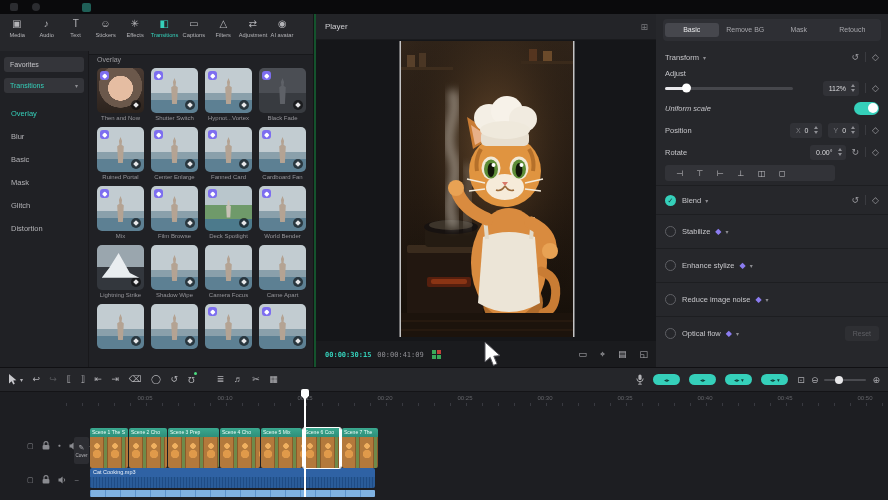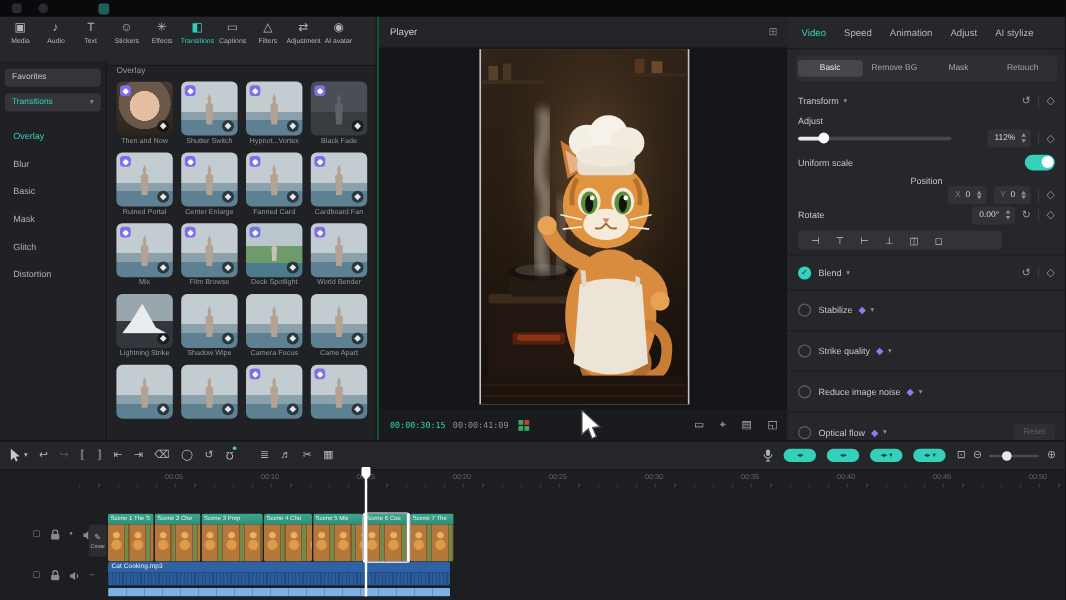--- a/index.html
+++ b/index.html
@@ -47,21 +47,21 @@
   .bbr{position:absolute;bottom:3px;right:3px;width:10px;height:10px;border-radius:50%;background:rgba(10,10,12,.62);}
   .bbr::after{content:"";position:absolute;left:3px;top:3px;width:4px;height:4px;background:#e8e8ea;transform:rotate(45deg);}
   
   #player-panel{position:absolute;top:14px;left:314px;width:341px;height:354px;background:#1a1b1e;border-left:2px solid #14532d;border-right:1px solid #0e0e10;}
   .player-header{height:25px;display:flex;align-items:center;justify-content:space-between;padding:0 9px;font-size:8px;color:#cfcfd3;background:#232428;}
   .ph-icon{font-size:9px;color:#77787c;}
   .stage{position:absolute;top:26px;left:0;right:0;bottom:27px;background:#151619;display:flex;justify-content:center;}
   .video{position:relative;width:172px;height:296px;margin-top:1px;box-shadow:-1.5px 0 0 rgba(255,255,255,.75),1.5px 0 0 rgba(255,255,255,.75);background:#201710;}
   .player-bottom{position:absolute;left:0;right:0;bottom:0;height:27px;display:flex;align-items:center;padding:0 9px;background:#1a1b1e;}
   .tc{font-family:"DejaVu Sans Mono",monospace;font-size:7px;}
-  .tc-cur{color:#35d0ba;}
+  .tc-cur{color:#35d0ba;font-weight:bold;}
   .tc-tot{color:#8f8f94;margin-left:6px;}
   .mini-grid{display:grid;grid-template-columns:4px 4px;grid-template-rows:4px 4px;gap:1px;margin-left:8px;}
   .mini-grid i{display:block;background:#3aa85a;}
   .mini-grid i.red{background:#c04038;}
   .p-icons{margin-left:auto;display:flex;gap:13px;font-size:9px;color:#b2b2b6;}
   
   #inspector{position:absolute;top:14px;right:0;width:232px;height:354px;background:#26272b;overflow:hidden;}
   .tabs{height:26px;display:flex;align-items:center;padding:0 12px;gap:15px;font-size:8px;color:#b6b6ba;border-bottom:1px solid #1a1b1e;}
   .tab.active{color:#35d0ba;}
   .subtabs{margin:5px 7px 2px;height:18px;background:#2e2f34;border-radius:4px;display:flex;align-items:center;padding:2px;}
@@ -450,27 +450,20 @@
       <span class="p-icons">
         <span>▭</span>
         <span>⌖</span>
         <span>▤</span>
         <span>◱</span>
       </span>
     </div>
   </div>
 
   <div id="inspector">
-    <div class="tabs">
-      <span class="tab active">Video</span>
-      <span class="tab">Speed</span>
-      <span class="tab">Animation</span>
-      <span class="tab">Adjust</span>
-      <span class="tab">AI stylize</span>
-    </div>
     <div class="subtabs">
       <span class="subtab active">Basic</span>
       <span class="subtab">Remove BG</span>
       <span class="subtab">Mask</span>
       <span class="subtab">Retouch</span>
     </div>
     <div class="ins-body">
 
       <div class="irow">
         <span>Transform</span>
@@ -496,28 +489,28 @@
             <span class="steps">
                 <i class="tri-u"></i>
                 <i class="tri-d"></i>
               </span>
           </span>
           <span class="ksep"></span>
           <span>◇</span>
         </span>
       </div>
 
-      <div class="irow" style="height:22px;">
+      <div class="irow" style="height:22px;font-style:italic;">
         <span>Uniform scale</span>
         <span class="ir-right">
             <span class="toggle"></span>
           </span>
       </div>
 
-      <div class="irow" style="height:22px;flex-direction:column;">
+      <div class="irow" style="height:22px;">
         <span>Position</span>
         <span class="ir-right">
           <span class="stepbox">
             <span class="pre">X</span>
             <span>0</span>
             <span class="steps">
                 <i class="tri-u"></i>
                 <i class="tri-d"></i>
               </span>
           </span>
@@ -576,21 +569,21 @@
 
       <div class="frow">
         <span class="cb-off"></span>
         <span>Stabilize</span>
         <span class="gem">◆</span>
         <span class="caret-s">▾</span>
       </div>
       <div class="hdiv"></div>
       <div class="frow">
         <span class="cb-off"></span>
-        <span>Strike quality</span>
+        <span>Enhance stylize</span>
         <span class="gem">◆</span>
         <span class="caret-s">▾</span>
       </div>
       <div class="hdiv"></div>
       <div class="frow">
         <span class="cb-off"></span>
         <span>Reduce image noise</span>
         <span class="gem">◆</span>
         <span class="caret-s">▾</span>
       </div>

